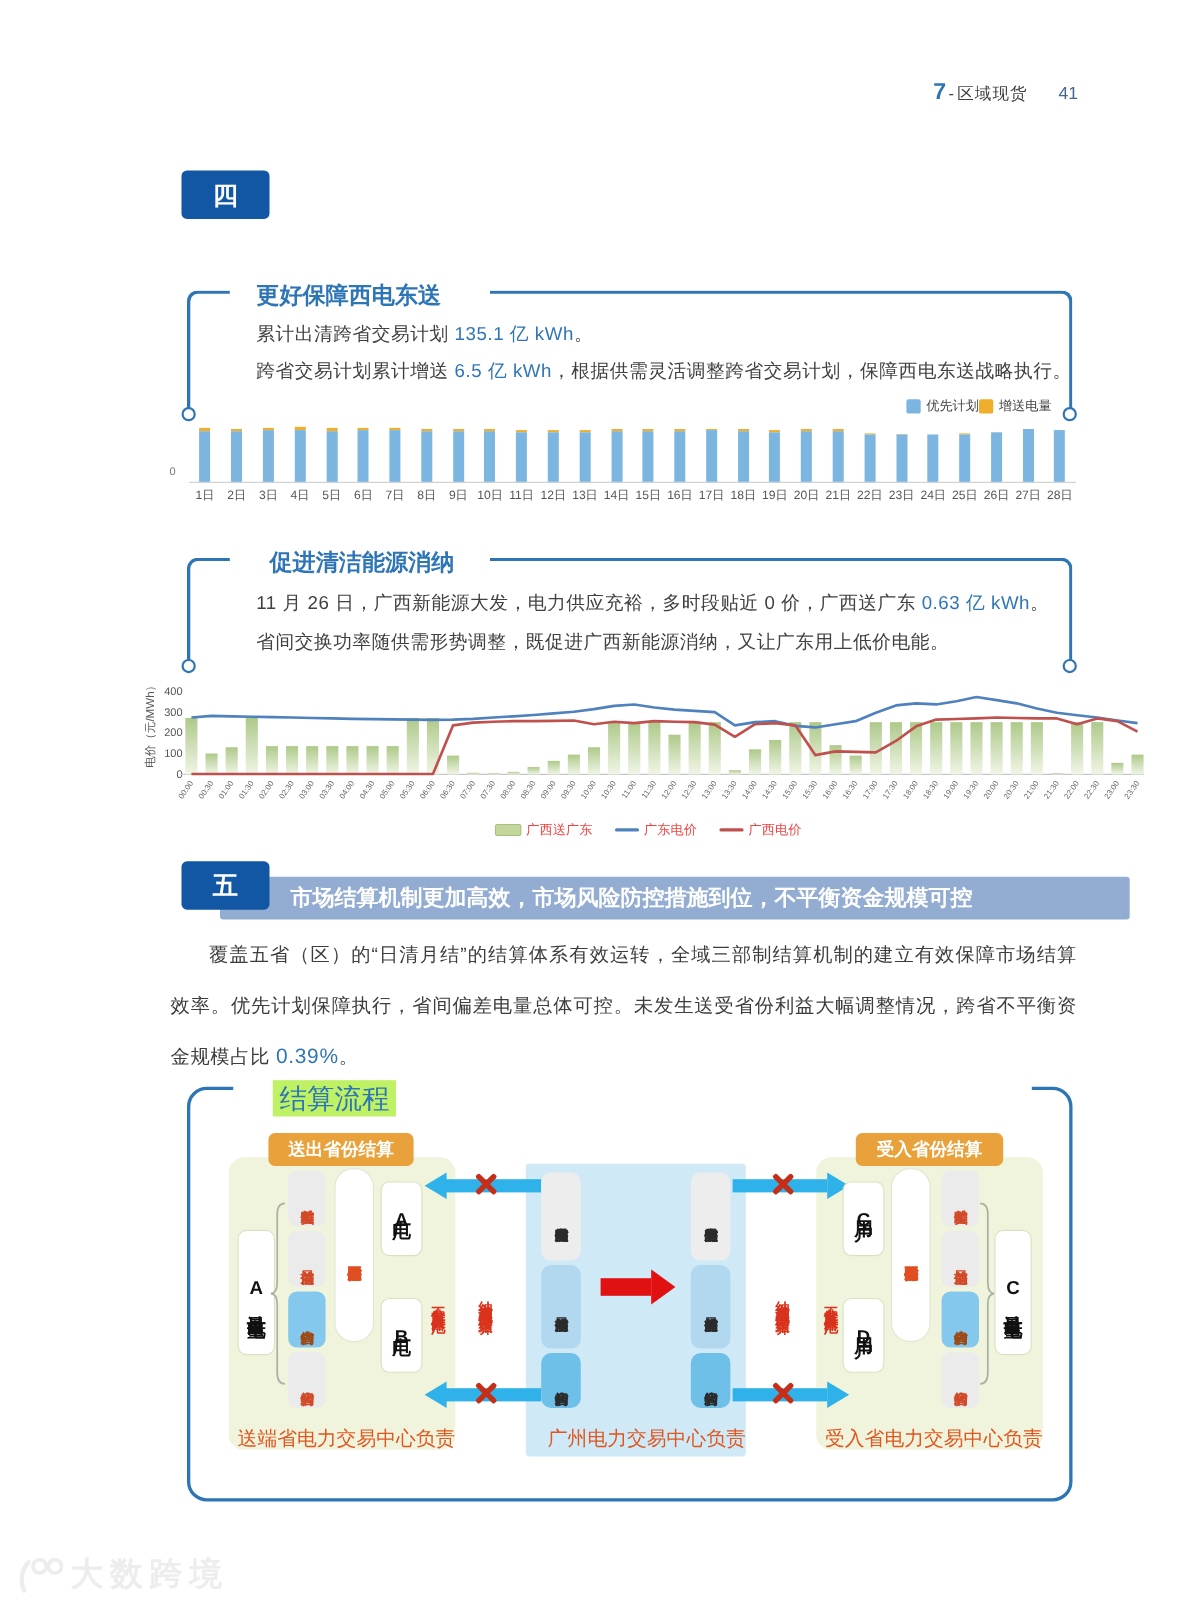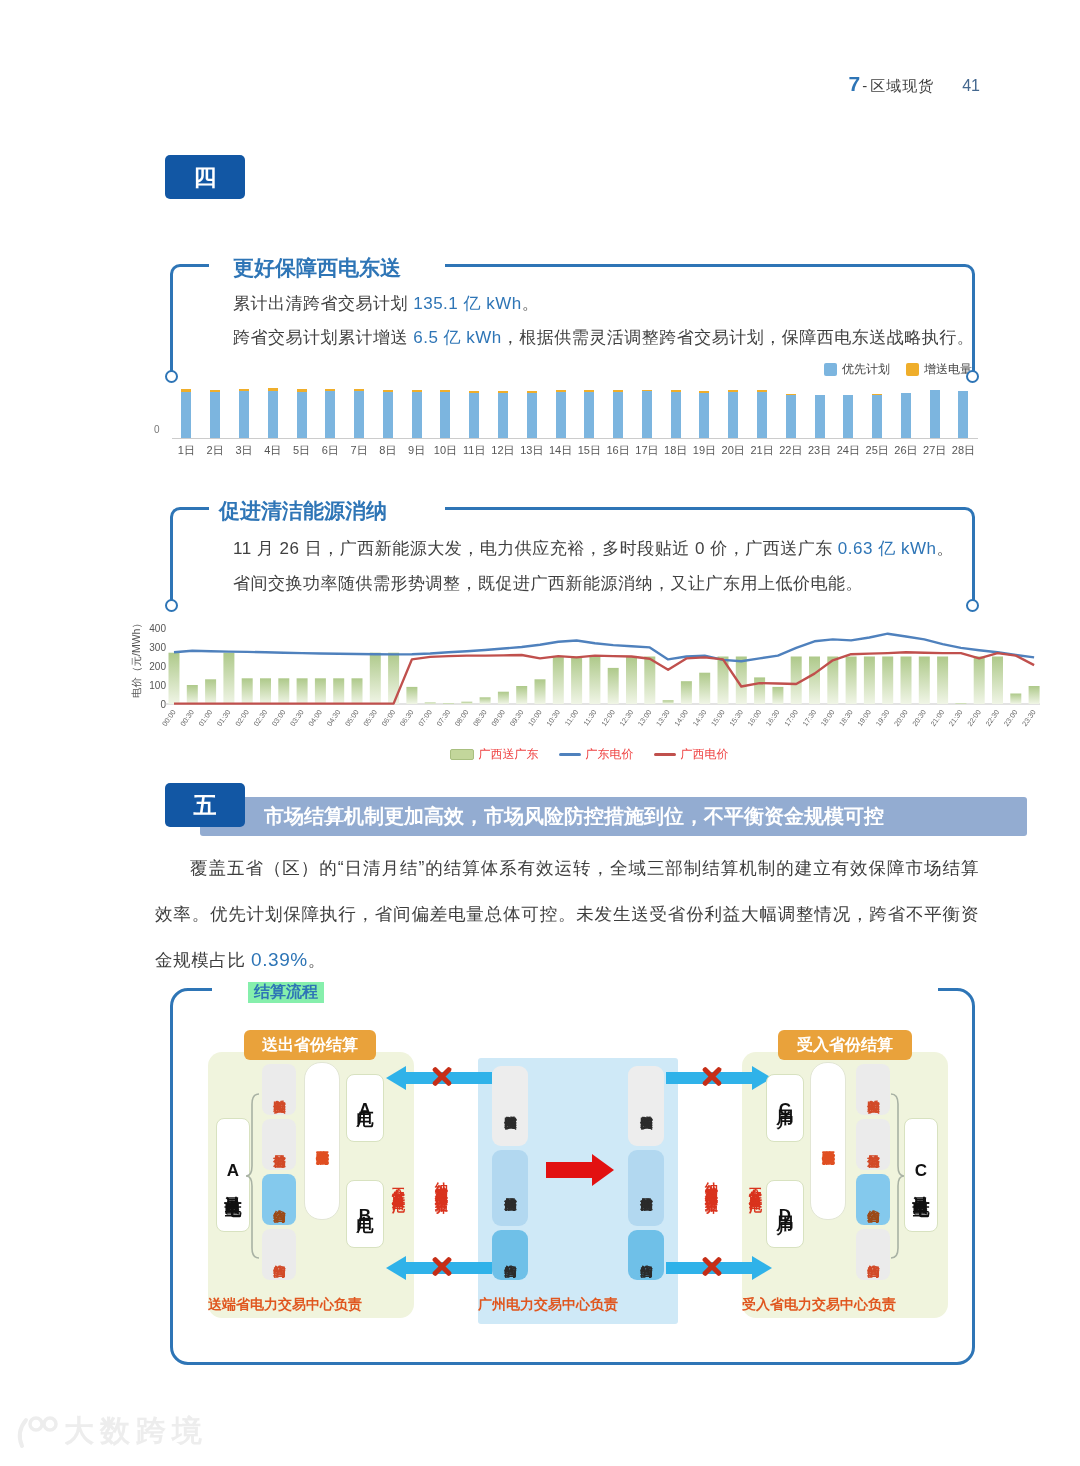--- a/index.html
+++ b/index.html
@@ -22,21 +22,21 @@
   .banner{background:#93acd1;border-radius:3px;color:#fff;font-weight:bold;font-size:20px;
           padding-left:64px;z-index:2;display:flex;align-items:center;}
   .brk-l{border-left:3px solid #2e75b6;border-top:3px solid #2e75b6;border-top-left-radius:10px;}
   .brk-r{border-right:3px solid #2e75b6;border-top:3px solid #2e75b6;border-top-right-radius:10px;}
   .dot{width:9px;height:9px;border:2px solid #2e75b6;border-radius:50%;background:#fff;z-index:2;}
   .sub-title{font-size:21px;font-weight:bold;color:#2e75b6;background:#fff;padding-right:6px;z-index:1;}
   .body-line{font-size:17px;color:#404040;letter-spacing:0.5px;}
   .hl{color:#2e75b6;}
 
   
-  .legend-row{display:flex;align-items:center;gap:16px;font-size:12px;color:#444;}
+  .legend-row{display:flex;align-items:center;font-size:12px;color:#444;}
   .legend-item{display:flex;align-items:center;gap:5px;}
   .sq{width:13px;height:13px;border-radius:2px;display:inline-block;}
   #daily-chart{left:172px;top:386px;width:806px;}
   #daily-bars{display:flex;height:52px;align-items:flex-end;}
   .bar-cell{flex:1;display:flex;flex-direction:column;align-items:center;justify-content:flex-end;height:52px;}
   .bar-extra{width:10px;}
   .bar-prio{width:10px;}
   #daily-xlabels{display:flex;border-top:1px solid #ccc;}
   .bar-xlab{flex:1;text-align:center;font-size:11px;color:#555;padding-top:4px;}
   #daily-zero{left:-18px;top:38px;font-size:10px;color:#777;}
@@ -48,21 +48,21 @@
   .sw-bar{width:22px;height:9px;background:#c3d69b;border:1px solid #a8bf7f;border-radius:2px;}
   .sw-line{width:22px;height:3.5px;border-radius:2px;}
 
   
   .para{font-size:17.5px;color:#3d3d3d;line-height:46px;letter-spacing:0.6px;text-indent:35px;text-align:justify;}
   .para .hl{font-size:19px;}
 
   
   .frame{border:3px solid #2e75b6;border-radius:18px;z-index:0;}
   .mask{background:#fff;z-index:1;}
-  .dg-title{font-size:16px;font-weight:bold;color:#2e75b6;z-index:2;background:#86efac;padding:0 6px;}
+  .dg-title{font-size:25px;font-weight:normal;color:#2e75b6;z-index:2;background:#bef264;padding:0 6px;}
   .dg-intro{font-size:16px;color:#3f3f3f;line-height:34px;text-indent:32px;z-index:2;background:#fff;}
   .pill{background:#e9a23b;border-radius:6px;color:#fff;font-weight:bold;font-size:16px;z-index:4;}
   .panel{z-index:1;}
   .panel-green{background:#f0f4dd;border-radius:14px;}
   .panel-blue{background:#cfe9f7;border-radius:3px;}
   .wbox{background:#fff;border:1px solid #d8e2c0;border-radius:8px;font-weight:bold;color:#111;
         font-size:17px;letter-spacing:2px;z-index:2;}
   .d-item{width:34px;border-radius:8px;font-size:12.5px;font-weight:bold;z-index:2;}
   .it-gray{background:#ebebeb;color:#d24a28;}
   .it-blue{background:#84c9ed;color:#9c4a17;}
@@ -79,21 +79,21 @@
   .ah-right{width:0;height:0;border-top:12px solid transparent;border-bottom:12px solid transparent;
             border-left:20px solid #2fb2e9;z-index:2;}
   .xmark{width:24px;height:24px;z-index:3;}
   .xmark::before,.xmark::after{content:"";position:absolute;left:0;top:9.5px;width:24px;height:5px;
     background:#c62e17;border-radius:2px;}
   .xmark::before{transform:rotate(45deg);}
   .xmark::after{transform:rotate(-45deg);}
   .bigarrow-bar{background:#e21111;z-index:2;}
   .bigarrow-head{width:0;height:0;border-top:16px solid transparent;border-bottom:16px solid transparent;
                  border-left:22px solid #e21111;z-index:2;}
-  .dg-footer{font-size:14px;font-weight:bold;color:#e0561f;text-align:left;z-index:2;}
+  .dg-footer{font-size:18px;font-weight:normal;color:#e0561f;text-align:right;z-index:2;}
   .brace{z-index:2;}
 
   
   .watermark{left:12px;top:1410px;display:flex;align-items:center;gap:6px;color:#ededed;}
   .watermark .wm-text{font-size:30px;font-weight:bold;letter-spacing:6px;}
 </style>
 </head>
 <body>
 
 <div id="page">
@@ -273,21 +273,21 @@
         <div class="bar-xlab">26日</div>
         <div class="bar-xlab">27日</div>
         <div class="bar-xlab">28日</div>
       </div>
   </div>
 
   <div class="abs brk-l" style="left:170px;top:507px;width:36px;height:92px;"></div>
   <div class="abs brk-r" style="left:445px;top:507px;width:527px;height:92px;"></div>
   <div class="abs dot" style="left:165px;top:599px;"></div>
   <div class="abs dot" style="left:966px;top:599px;"></div>
-  <div class="abs sub-title" style="left:219px;top:497px;">促进清洁能源消纳</div>
+  <div class="abs sub-title" style="left:245px;top:497px;">促进清洁能源消纳</div>
   <div class="abs body-line" style="left:233px;top:537px;"><span>11 月 26 日，广西新能源大发，电力供应充裕，多时段贴近 0 价，广西送广东 </span><span class="hl">0.63 亿 kWh</span><span>。</span></div>
   <div class="abs body-line" style="left:233px;top:572px;">省间交换功率随供需形势调整，既促进广西新能源消纳，又让广东用上低价电能。</div>
 
   <svg class="abs" id="price-chart" width="922" height="126" viewBox="0 0 922 126">
       <defs>
         <linearGradient id="gbar" x1="0" y1="0" x2="0" y2="1">
           <stop offset="0" stop-color="#aec98a"></stop>
           <stop offset="1" stop-color="#f0f5e6"></stop>
         </linearGradient>
       </defs>

